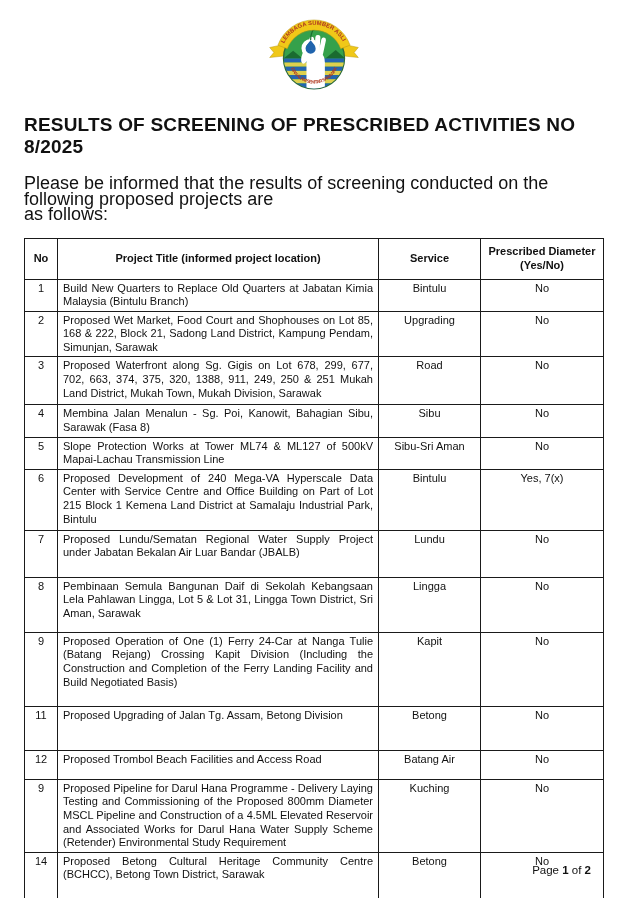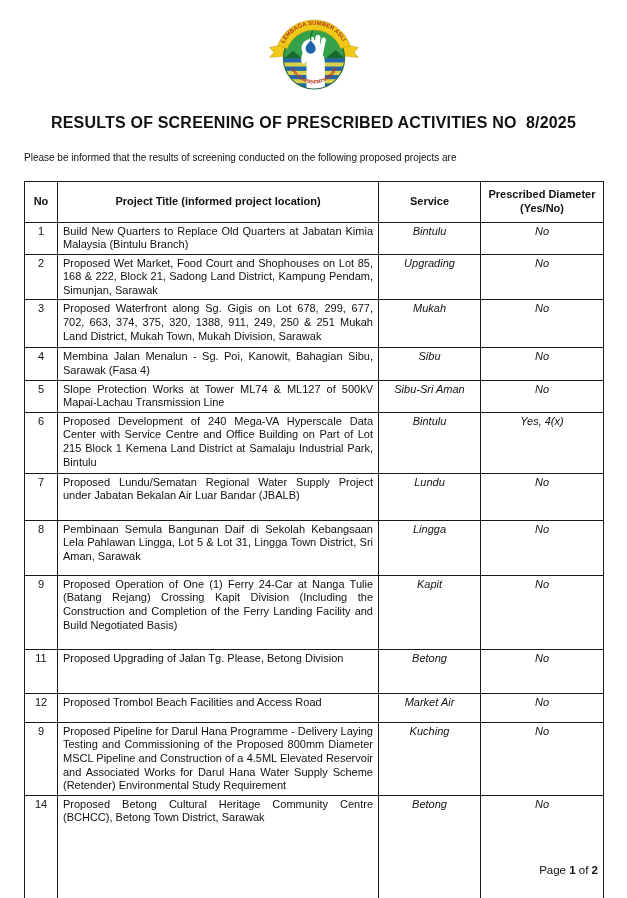--- a/index.html
+++ b/index.html
@@ -12,29 +12,28 @@
     overflow:hidden;
     margin:0 auto;
   }
   .logo-wrap{
     width:100%;
     display:flex;justify-content:center;
     padding-top:10px;
   }
   .doc-title{
     margin:14px 24px 0 24px;
-    text-align:center;
-    font-size:16px;
+    font-size:19px;
     font-weight:bold;
     letter-spacing:.2px;
     white-space:pre-wrap;
   }
   .intro{
     margin:18px 24px 0 24px;
-    font-size:10px;
+    font-size:18px;
     line-height:15.5px;
   }
   .intro span{display:block;}
   table.screening{
     margin:15px 24px 0 24px;
     border-collapse:collapse;
     table-layout:fixed;
     width:579px;
     font-size:11px;
     line-height:13.6px;
@@ -47,39 +46,39 @@
   }
   table.screening th{
     font-weight:bold;
     text-align:center;
     vertical-align:middle;
     height:36px;
     padding:2px 3px;
   }
   td.c-no{text-align:center;padding:2px 1px;}
   td.c-title{text-align:justify;}
-  td.c-loc, td.c-pa{text-align:center;font-style:italic;}
+  td.c-loc, td.c-pa{text-align:center;}
   
   tbody tr:nth-child(1) td{height:24px;}
   tbody tr:nth-child(2) td{height:39px;}
   tbody tr:nth-child(3) td{height:43px;}
   tbody tr:nth-child(4) td{height:24px;}
   tbody tr:nth-child(5) td{height:24px;}
   tbody tr:nth-child(6) td{height:56px;}
   tbody tr:nth-child(7) td{height:42px;}
   tbody tr:nth-child(8) td{height:50px;}
   tbody tr:nth-child(9) td{height:69px;}
   tbody tr:nth-child(10) td{height:39px;}
   tbody tr:nth-child(11) td{height:24px;}
   tbody tr:nth-child(12) td{height:25px;}
   tbody tr:nth-child(13) td{height:100px;}
   tbody tr:nth-child(14) td{height:24px;}
   .footer{
     position:absolute;
-    right:29px;top:864px;
+    right:36px;top:864px;
     font-size:11.5px;
   }
   .footer b{font-weight:bold;}
   
   .c-banner{fill:var(--banner-yellow,#f0c818);stroke:#b8960f;stroke-width:.6;}
   .c-tail{fill:var(--banner-yellow,#f0c818);stroke:#b8960f;stroke-width:.6;}
   .c-circle{fill:var(--circle-green,#35a14b);stroke:var(--rim,#2c6a3a);stroke-width:1.6;}
   .c-stripe-b{fill:var(--stripe-blue,#2465b0);}
   .c-stripe-y{fill:var(--stripe-yellow,#ddd04e);}
   .c-mtn{fill:var(--dark-green,#1a6b30);}
@@ -147,20 +146,21 @@
       <text class="c-arc-text" font-size="7">
         <textPath href="#topArc" startOffset="1" textLength="86">LEMBAGA SUMBER ASLI</textPath>
       </text>
     </svg>
   </div>
 
   <h1 class="doc-title">RESULTS OF SCREENING OF PRESCRIBED ACTIVITIES NO  8/2025</h1>
 
   <p class="intro">
     <span>Please be informed that the results of screening conducted on the following proposed projects are</span>
+    <span>as follows:</span>
   </p>
 
   <table class="screening">
     <colgroup>
       <col style="width:33px">
         <col style="width:321px">
         <col style="width:102px">
         <col style="width:123px">
     </colgroup>
     <thead>
@@ -183,40 +183,40 @@
   </tr>
         <tr>
     <td class="c-no">2</td>
     <td class="c-title">Proposed Wet Market, Food Court and Shophouses on Lot 85, 168 &amp; 222, Block 21, Sadong Land District, Kampung Pendam, Simunjan, Sarawak</td>
     <td class="c-loc">Upgrading</td>
     <td class="c-pa">No</td>
   </tr>
         <tr>
     <td class="c-no">3</td>
     <td class="c-title">Proposed Waterfront along Sg. Gigis on Lot 678, 299, 677, 702, 663, 374, 375, 320, 1388, 911, 249, 250 &amp; 251 Mukah Land District, Mukah Town, Mukah Division, Sarawak</td>
-    <td class="c-loc">Mukah</td>
+    <td class="c-loc">Road</td>
     <td class="c-pa">No</td>
   </tr>
         <tr>
     <td class="c-no">4</td>
-    <td class="c-title">Membina Jalan Menalun - Sg. Poi, Kanowit, Bahagian Sibu, Sarawak (Fasa 4)</td>
+    <td class="c-title">Membina Jalan Menalun - Sg. Poi, Kanowit, Bahagian Sibu, Sarawak (Fasa 8)</td>
     <td class="c-loc">Sibu</td>
     <td class="c-pa">No</td>
   </tr>
         <tr>
     <td class="c-no">5</td>
     <td class="c-title">Slope Protection Works at Tower ML74 &amp; ML127 of 500kV Mapai-Lachau Transmission Line</td>
     <td class="c-loc">Sibu-Sri Aman</td>
     <td class="c-pa">No</td>
   </tr>
         <tr>
     <td class="c-no">6</td>
     <td class="c-title">Proposed Development of 240 Mega-VA Hyperscale Data Center with Service Centre and Office Building on Part of Lot 215 Block 1 Kemena Land District at Samalaju Industrial Park, Bintulu</td>
     <td class="c-loc">Bintulu</td>
-    <td class="c-pa">Yes, 4(x)</td>
+    <td class="c-pa">Yes, 7(x)</td>
   </tr>
         <tr>
     <td class="c-no">7</td>
     <td class="c-title">Proposed Lundu/Sematan Regional Water Supply Project under Jabatan Bekalan Air Luar Bandar (JBALB)</td>
     <td class="c-loc">Lundu</td>
     <td class="c-pa">No</td>
   </tr>
         <tr>
     <td class="c-no">8</td>
     <td class="c-title">Pembinaan Semula Bangunan Daif di Sekolah Kebangsaan Lela Pahlawan Lingga, Lot 5 &amp; Lot 31, Lingga Town District, Sri Aman, Sarawak</td>
@@ -224,28 +224,28 @@
     <td class="c-pa">No</td>
   </tr>
         <tr>
     <td class="c-no">9</td>
     <td class="c-title">Proposed Operation of One (1) Ferry 24-Car at Nanga Tulie (Batang Rejang) Crossing Kapit Division (Including the Construction and Completion of the Ferry Landing Facility and Build Negotiated Basis)</td>
     <td class="c-loc">Kapit</td>
     <td class="c-pa">No</td>
   </tr>
         <tr>
     <td class="c-no">11</td>
-    <td class="c-title">Proposed Upgrading of Jalan Tg. Please, Betong Division</td>
+    <td class="c-title">Proposed Upgrading of Jalan Tg. Assam, Betong Division</td>
     <td class="c-loc">Betong</td>
     <td class="c-pa">No</td>
   </tr>
         <tr>
     <td class="c-no">12</td>
     <td class="c-title">Proposed Trombol Beach Facilities and Access Road</td>
-    <td class="c-loc">Market Air</td>
+    <td class="c-loc">Batang Air</td>
     <td class="c-pa">No</td>
   </tr>
         <tr>
     <td class="c-no">9</td>
     <td class="c-title">Proposed Pipeline for Darul Hana Programme - Delivery Laying Testing and Commissioning of the Proposed 800mm Diameter MSCL Pipeline and Construction of a 4.5ML Elevated Reservoir and Associated Works for Darul Hana Water Supply Scheme (Retender) Environmental Study Requirement</td>
     <td class="c-loc">Kuching</td>
     <td class="c-pa">No</td>
   </tr>
         <tr>
     <td class="c-no">14</td>

